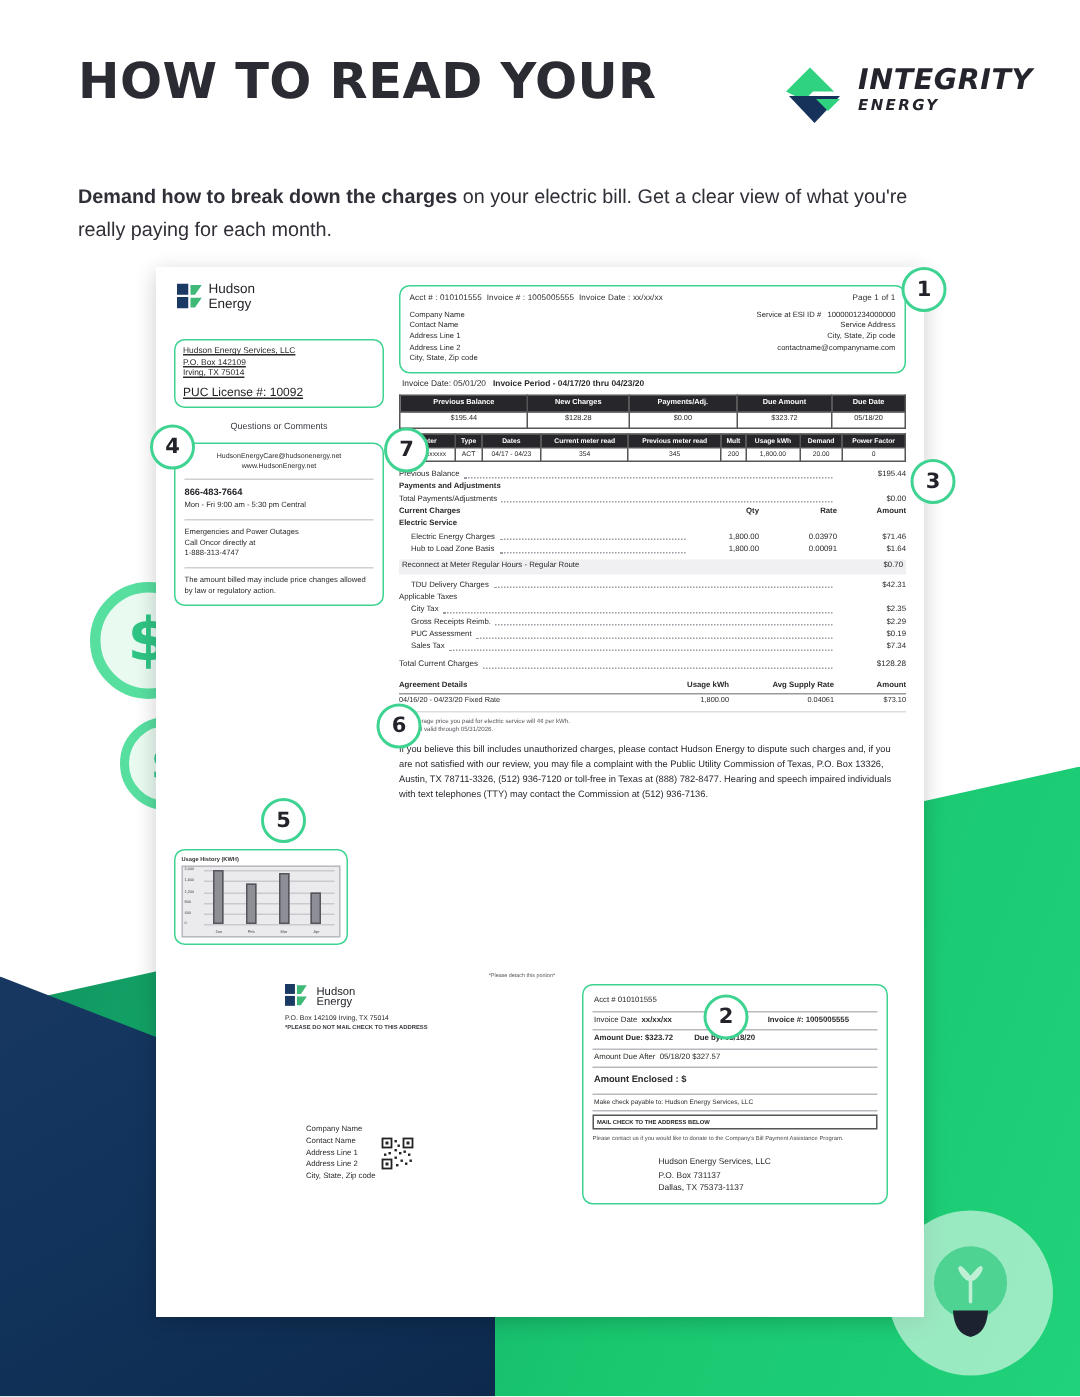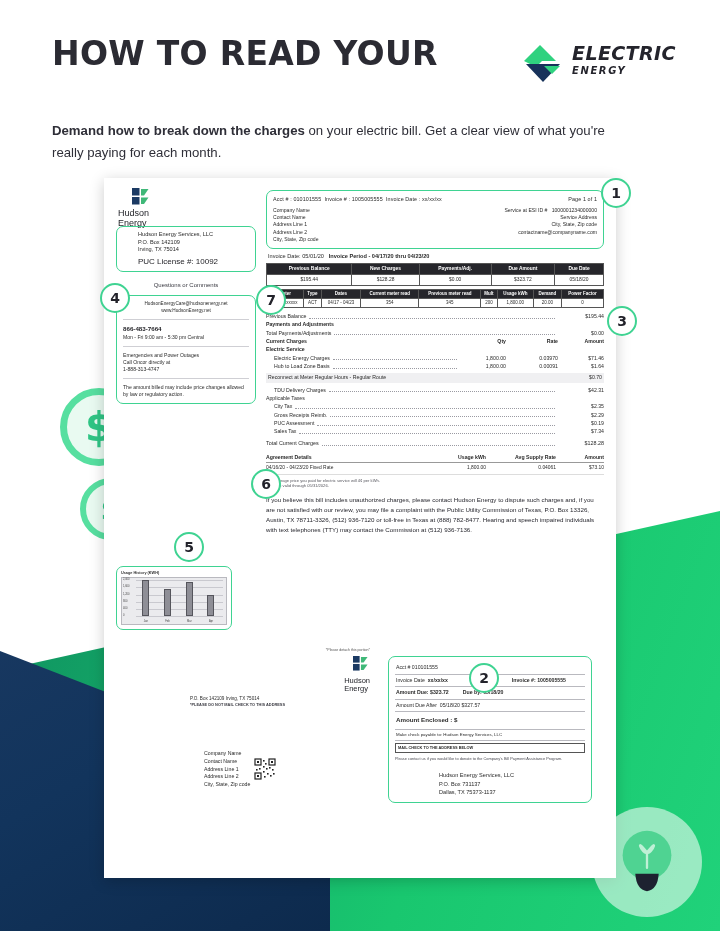--- a/index.html
+++ b/index.html
@@ -61,36 +61,36 @@
   
   .sheet {
     position: absolute; left: 104px; top: 178px;
     width: 512px; height: 700px; background: #ffffff;
     box-shadow: 0 3px 14px rgba(0,0,0,.2);
     z-index: 4;
     font-size: 5.1px; color: #2a2a2a; line-height: 1.38;
     padding: 10px 12px;
   }
 
-  .hud-logo { display:flex; align-items:flex-end; gap:4px;flex-direction:column; }
+  .hud-logo { display:flex; align-items:center; gap:4px; }
   .hud-mark { width: 17px; height: 17px; position: relative; }
   .hud-name { font-size: 9px; color:#23242a; line-height:1.06; }
 
   .row { display: flex; }
   .grow { flex: 1; }
   .r { text-align: right; }
   .c { text-align: center; }
   .b { font-weight: bold; }
 
   
   .cbox { border: 1.4px solid #3fd392; border-radius: 7px; }
 
   
   .leftcol { position: absolute; left: 12px; top: 48px; width: 140px; }
-  .addr-box { padding: 4px 21px; }
+  .addr-box { padding: 4px 5px; text-decoration: underline; }
   .puc { font-size: 8px; color:#1d1d22; margin-top:2px; }
   .qc { text-align:center; font-size:6px; margin: 9px 0 6px 0; color:#3a3a42; }
   .contact-box { padding: 5px 6px; }
   .ph { font-weight: bold; font-size: 6.2px; color:#1d1d22; }
   .divider { border-top: .6px solid #cfcfd4; margin: 5px 0; }
 
   
   .maincol { position: absolute; left: 162px; top: 12px; width: 338px; }
   .acct-box { padding: 5px 6px; }
   .acct-line { font-size: 5.4px; letter-spacing:.1px; }
@@ -196,21 +196,21 @@
 
   <div class="logo">
     <div class="logo-mark">
       <svg viewBox="0 0 46 46" width="46" height="46">
         <path d="M4 21 L20 5 L36 21 L22 21 L16 27 Z" fill="#2fd27f"></path>
         <path d="M6 24 L40 24 L23 42 Z" fill="#17325a"></path>
         <path d="M24 26 L40 26 L32 34 Z" fill="#2fd27f"></path>
       </svg>
     </div>
     <div class="logo-text">
-      <div class="logo-name">ELECTRIC</div>
+      <div class="logo-name">INTEGRITY</div>
       <div class="logo-sub">ENERGY</div>
     </div>
   </div>
 </div>
 
 <div class="deco deco-dollar">
   <span>$</span>
 </div>
 <div class="deco deco-dollar2">
   <span>$</span>

